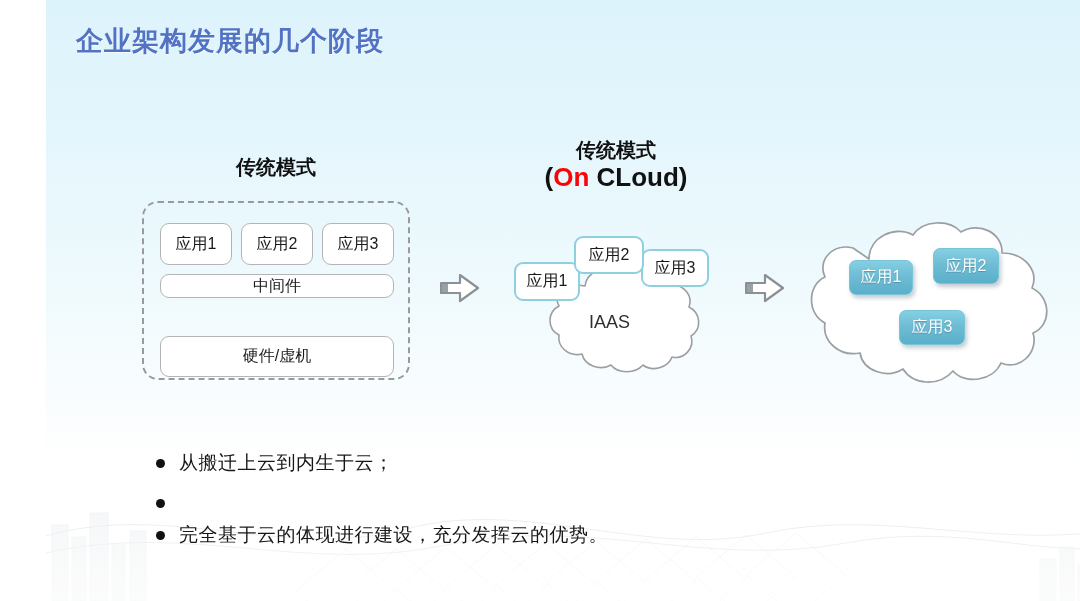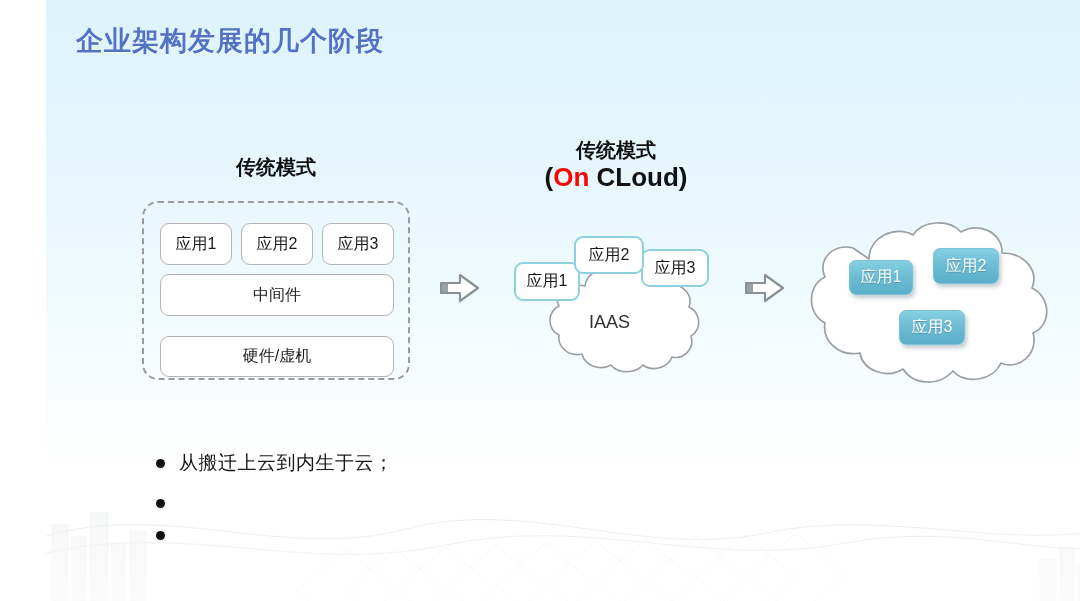--- a/index.html
+++ b/index.html
@@ -60,21 +60,21 @@
     border-radius:9px;
     background:#ffffff;
     box-sizing:border-box;
     display:flex;align-items:center;justify-content:center;
     font-size:16px;color:#1a1a1a;
     box-shadow:0 0 0 0 rgba(0,0,0,0);
   }
   #s1-app1{left:114px;top:223px;width:72px;height:42px;}
   #s1-app2{left:195px;top:223px;width:72px;height:42px;}
   #s1-app3{left:276px;top:223px;width:72px;height:42px;}
-  #s1-mid {left:114px;top:274px;width:234px;height:42px;align-items:center;}
+  #s1-mid {left:114px;top:274px;width:234px;height:24px;align-items:center;}
   #s1-hw  {left:114px;top:336px;width:234px;height:41px;}
 
   
   .arrow{position:absolute;width:40px;height:32px;}
 
   
   #stage2-title{left:450px;top:137px;width:240px;}
   .cloud-wrap{position:absolute;}
   #cloud2{left:495px;top:258px;width:170px;height:118px;}
   .cloud-label{
@@ -255,16 +255,17 @@
   <div class="bullets">
     <div class="bullet-row">
       <div class="bullet-dot"></div>
       <div class="bullet-text">从搬迁上云到内生于云；</div>
     </div>
     <div class="bullet-row">
       <div class="bullet-dot"></div>
     </div>
     <div class="bullet-row">
       <div class="bullet-dot"></div>
+      <div class="bullet-text">完全基于云的体现进行建设，充分发挥云的优势。</div>
     </div>
   </div>
 
 </div>
 
 </body></html>

